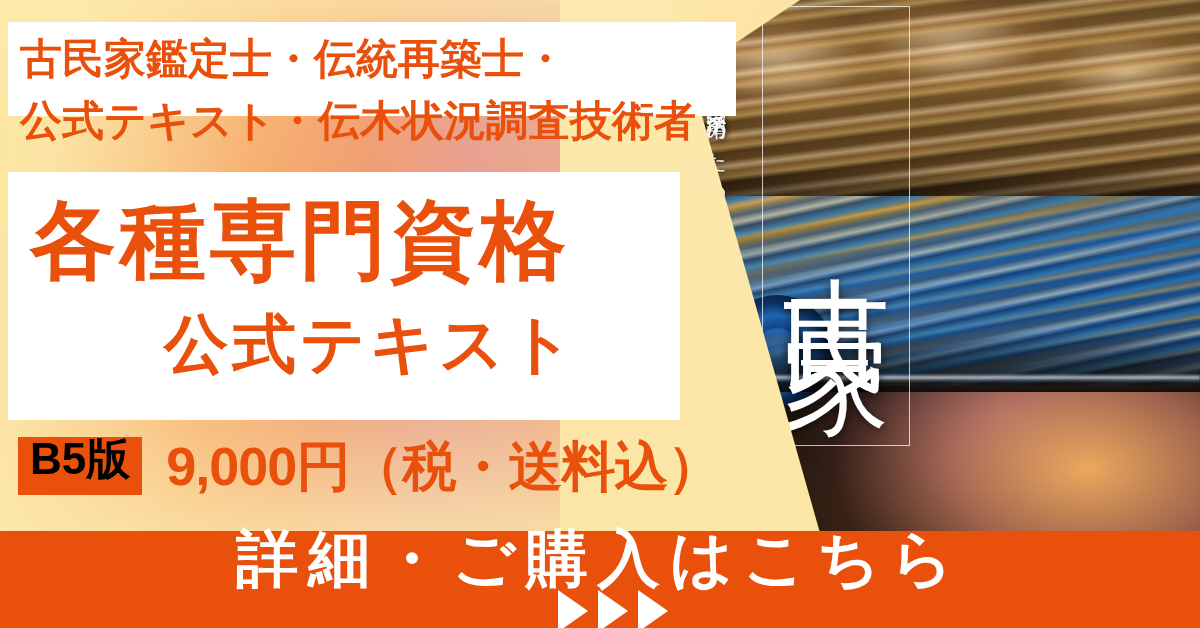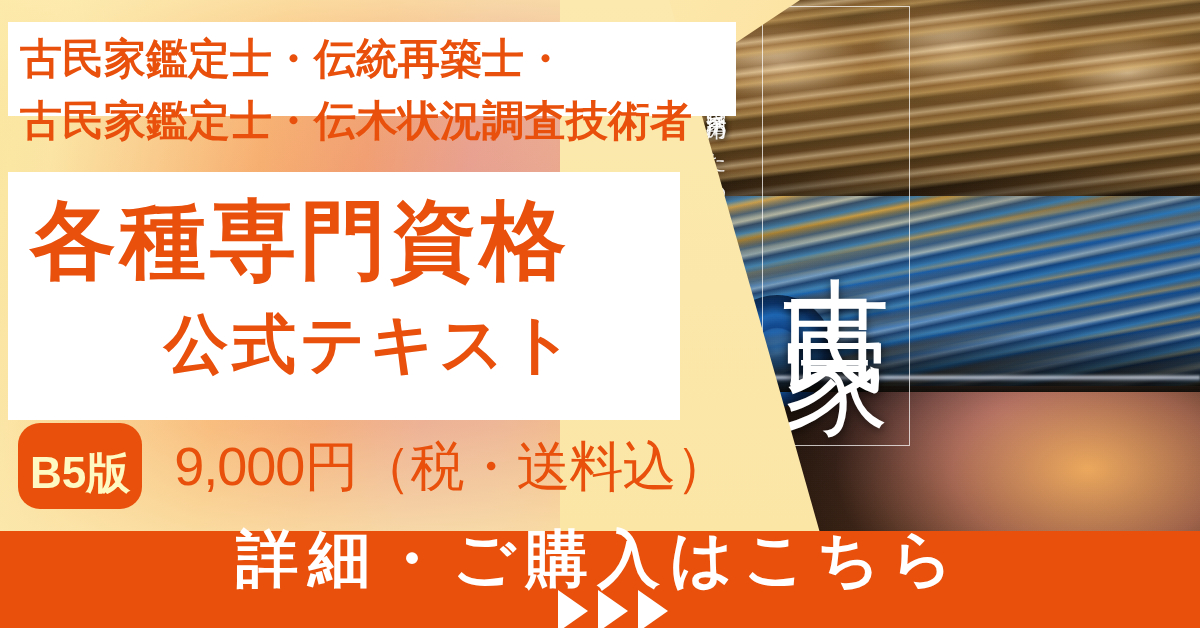--- a/index.html
+++ b/index.html
@@ -235,34 +235,33 @@
   
   .price-row {
     position:absolute;
     left:18px; top:431px;
     height:70px;
     display:flex;
     align-items:center;
   }
   .badge-size {
     background:#e8500c;
-    color:#fef9c3;
+    color:#000000;
     font-size:44px;
     font-weight:700;
     line-height:1;
-    padding:28px 12px 14px 12px;
+    padding:0 12px 14px 12px;
     letter-spacing:0px;
     white-space:nowrap;
-    border-radius:22px;
   }
   .price-text {
-    margin-left:32px;
+    margin-left:24px;
     color:#e8500c;
     font-size:54px;
-    font-weight:400;
+    font-weight:700;
     line-height:1;
     letter-spacing:-1px;
     white-space:nowrap;
   }
 
   
   .cta-bar {
     position:absolute;
     left:0; top:531px;
     width:1200px; height:97px;
@@ -312,21 +311,21 @@
     <div class="cover-sub">伝統構法、古民家活用のための調査と再生の</div>
     <div class="cover-frame"></div>
     <div class="cover-title">古民家</div>
   </div>
 
   <div class="wedge-top"></div>
   <div class="wedge"></div>
 
   <div class="panel-cert">
     <div class="cert-line">古民家鑑定士・伝統再築士・</div>
-    <div class="cert-line">古民家鑑定士・伝木状況調査技術者</div>
+    <div class="cert-line">公式テキスト・伝木状況調査技術者</div>
   </div>
 
   <div class="panel-title">
     <div class="title-l1">各種専門資格</div>
     <div class="title-l2">公式テキスト</div>
   </div>
 
   <div class="price-row">
     <span class="badge-size">B5版</span>
     <span class="price-text">9,000円（税・送料込）</span>

